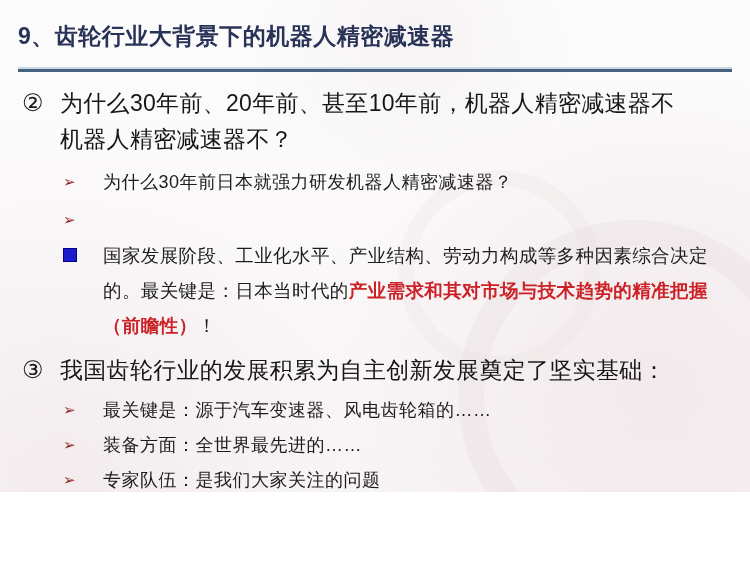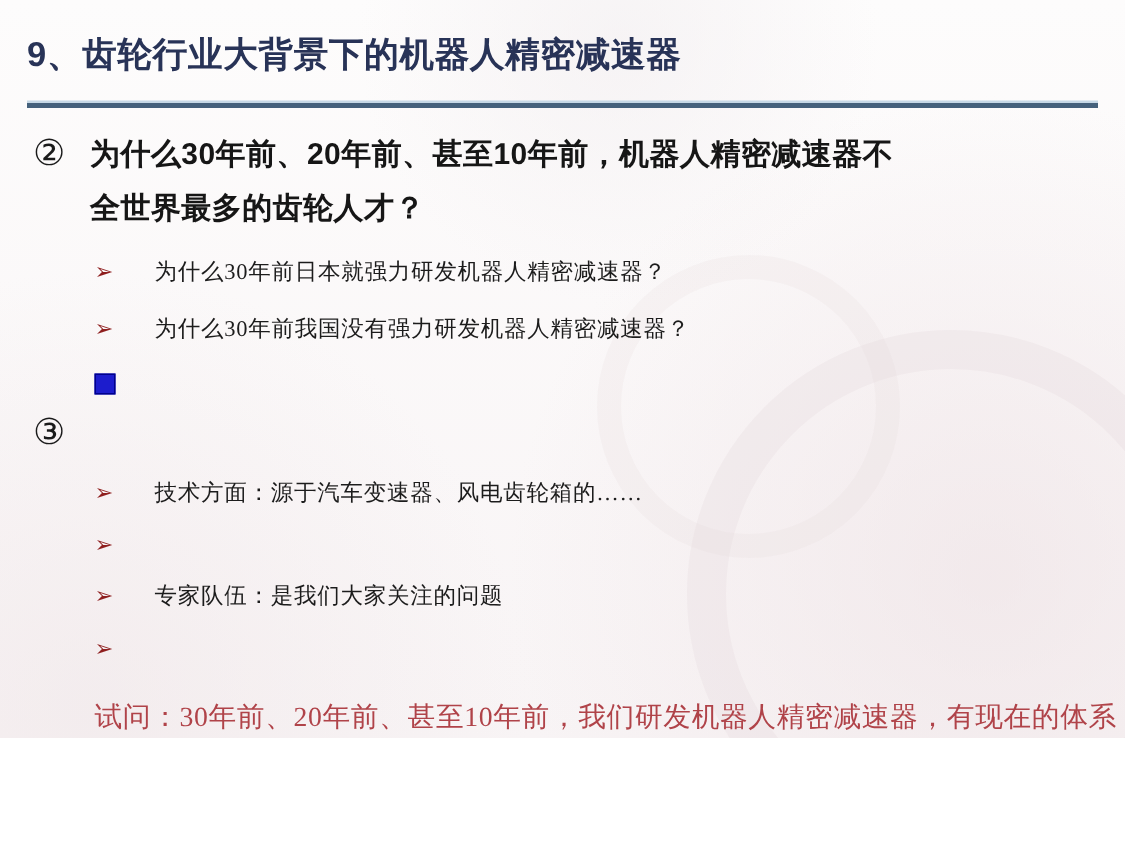--- a/index.html
+++ b/index.html
@@ -41,40 +41,40 @@
   .content { position: relative; padding: 0 14px 0 22px; }
 
   .numbered { display: flex; margin-top: 13px; }
   .numbered .marker {
     flex: 0 0 38px;
     font-size: 24px;
     line-height: 36px;
     color: #1a1a1a;
   }
   .numbered .htext {
-    font-size: 20px;
+    font-size: 23px;
     line-height: 36px;
     color: #161616;
-    font-weight: 700;
+    font-weight: 400;
     letter-spacing: 0.3px;
   }
   .numbered .htext .hline { white-space: nowrap; }
 
   .sub { margin-left: 41px; }
 
   .bullet-row { display: flex; align-items: flex-start; }
   .bullet-row .arrow {
     flex: 0 0 40px;
     font-size: 15px;
     line-height: 24px;
     padding-top: 1px;
   }
   .bullet-row .btext {
-    font-family: Liberation Serif, serif;
-    font-size: 15px;
+    font-family: Liberation Sans, sans-serif;
+    font-size: 18px;
     line-height: 26px;
     color: #1c1c1c;
     letter-spacing: 0.5px;
     white-space: nowrap;
   }
   .s2-bullets .bullet-row { margin-top: 12px; }
   .s3-bullets .bullet-row { margin-top: 9px; }
 
   .note-row { display: flex; margin-top: 7px; }
   .note-row .sq-wrap { flex: 0 0 40px; padding-top: 9px; }
@@ -112,52 +112,60 @@
     <div class="title" style="color:#283357">9、齿轮行业大背景下的机器人精密减速器</div>
     <div class="divider"></div>
   </div>
 
   <div class="content">
 
     <div class="numbered">
       <span class="marker">②</span>
       <span class="htext">
         <span class="hline">为什么30年前、20年前、甚至10年前，机器人精密减速器不</span><br>
-        <span class="hline">全世界最多的齿轮人才？</span>
+        <span class="hline">机器人精密减速器不？</span>
       </span>
     </div>
 
     <div class="sub s2-bullets">
       <div class="bullet-row">
         <span class="arrow" style="color:#8e1e1e">➢</span>
         <span class="btext">为什么30年前日本就强力研发机器人精密减速器？</span>
       </div>
       <div class="bullet-row">
         <span class="arrow" style="color:#8e1e1e">➢</span>
-        <span class="btext">为什么30年前我国没有强力研发机器人精密减速器？</span>
       </div>
 
       <div class="note-row">
         <span class="sq-wrap">
           <span class="square-bullet" style="display:block;background:#1c1ccd"></span>
         </span>
+        <span class="note-text">
+          <span class="nline">国家发展阶段、工业化水平、产业结构、劳动力构成等多种因素综合决定</span><br>
+          <span class="nline"><span>的。最关键是：日本当时代的</span><span class="hl" style="color:#cc2127">产业需求和其对市场与技术趋势的精准把握</span></span><br>
+          <span class="nline"><span class="hl" style="color:#cc2127">（前瞻性）</span><span>！</span></span>
+        </span>
       </div>
     </div>
 
     <div class="numbered" style="margin-top:8px">
       <span class="marker">③</span>
+      <span class="htext">
+        <span class="hline">我国齿轮行业的发展积累为自主创新发展奠定了坚实基础：</span>
+      </span>
     </div>
 
     <div class="sub s3-bullets">
       <div class="bullet-row">
         <span class="arrow" style="color:#8e1e1e">➢</span>
-        <span class="btext">技术方面：源于汽车变速器、风电齿轮箱的……</span>
+        <span class="btext">最关键是：源于汽车变速器、风电齿轮箱的……</span>
       </div>
       <div class="bullet-row">
         <span class="arrow" style="color:#8e1e1e">➢</span>
+        <span class="btext">装备方面：全世界最先进的……</span>
       </div>
       <div class="bullet-row">
         <span class="arrow" style="color:#8e1e1e">➢</span>
         <span class="btext">专家队伍：是我们大家关注的问题</span>
       </div>
       <div class="bullet-row">
         <span class="arrow" style="color:#8e1e1e">➢</span>
       </div>
     </div>
 

